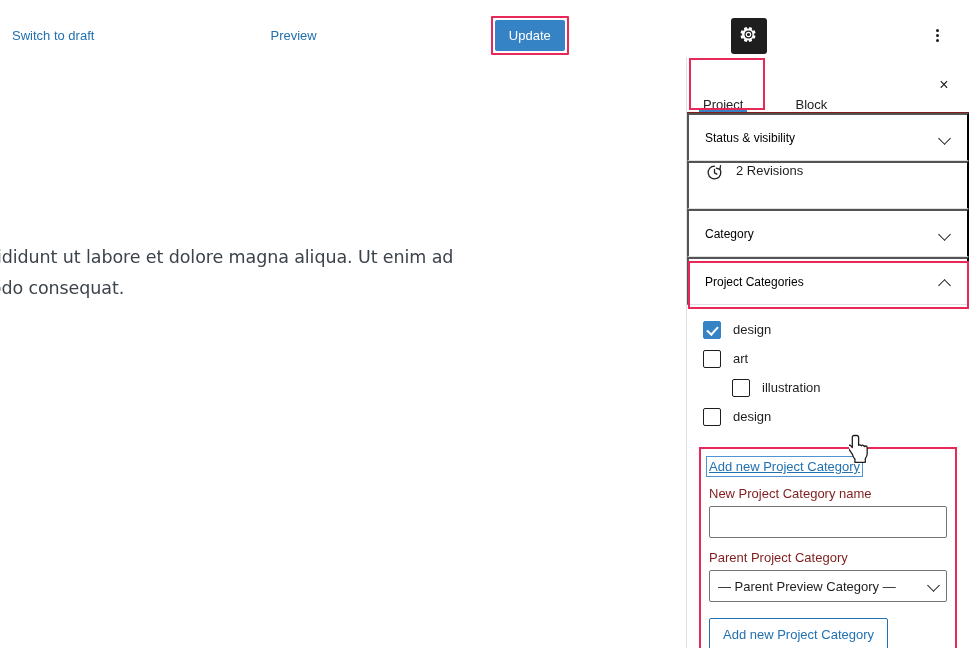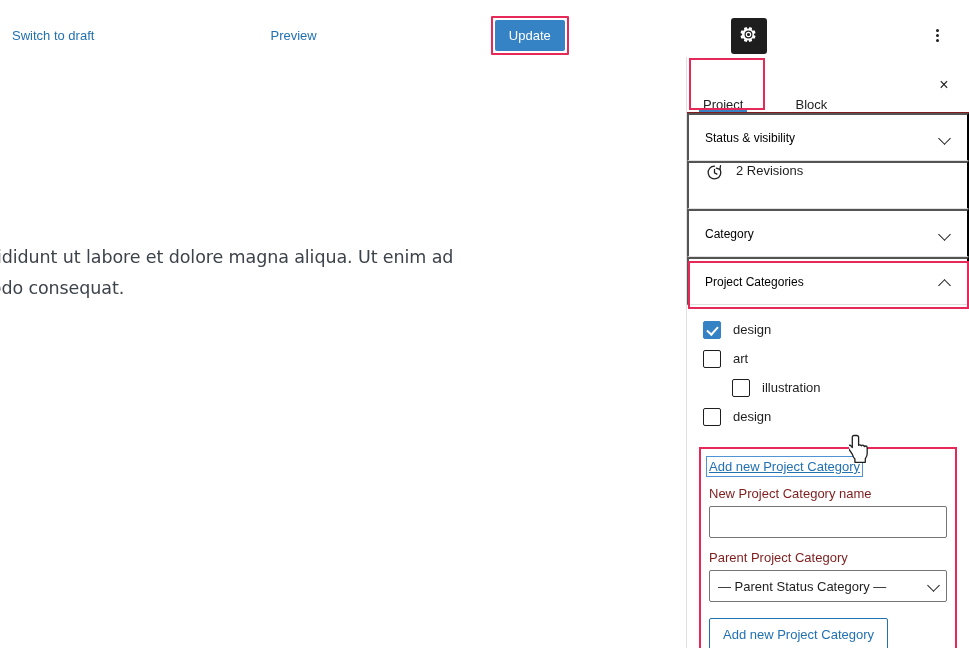--- a/index.html
+++ b/index.html
@@ -498,21 +498,21 @@
 
       <span class="toggle-link-wrap">
         <button class="toggle-link">Add new Project Category</button>
       </span>
 
       <label class="field-label">New Project Category name</label>
       <input class="text-input" type="text" value="" style="">
 
       <label class="field-label">Parent Project Category</label>
       <div class="select-wrap">
-        <div class="select-box">— Parent Status Category —</div>
+        <div class="select-box">— Parent Preview Category —</div>
         <span class="select-chev"></span>
       </div>
 
       <button class="submit-btn">Add new Project Category</button>
     </div>
 
   </div>
 
   <div class="cursor">
     <svg width="22" height="30" viewBox="0 0 22 30" aria-hidden="true">

